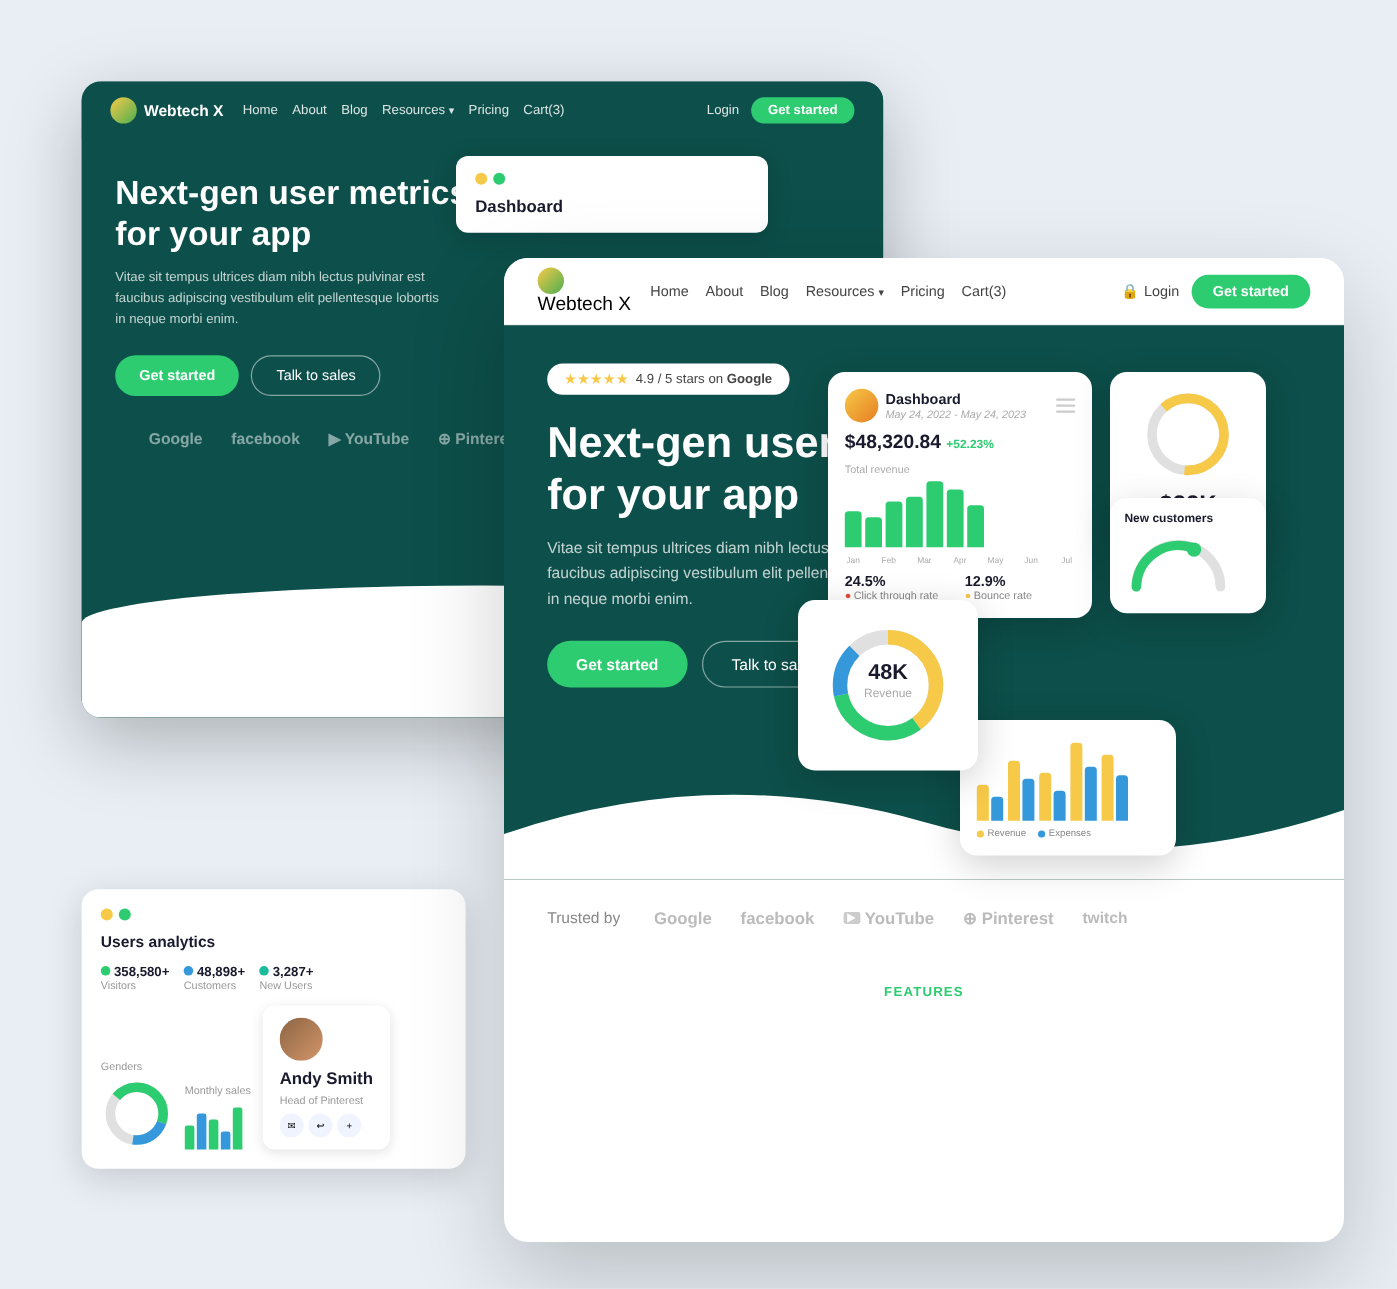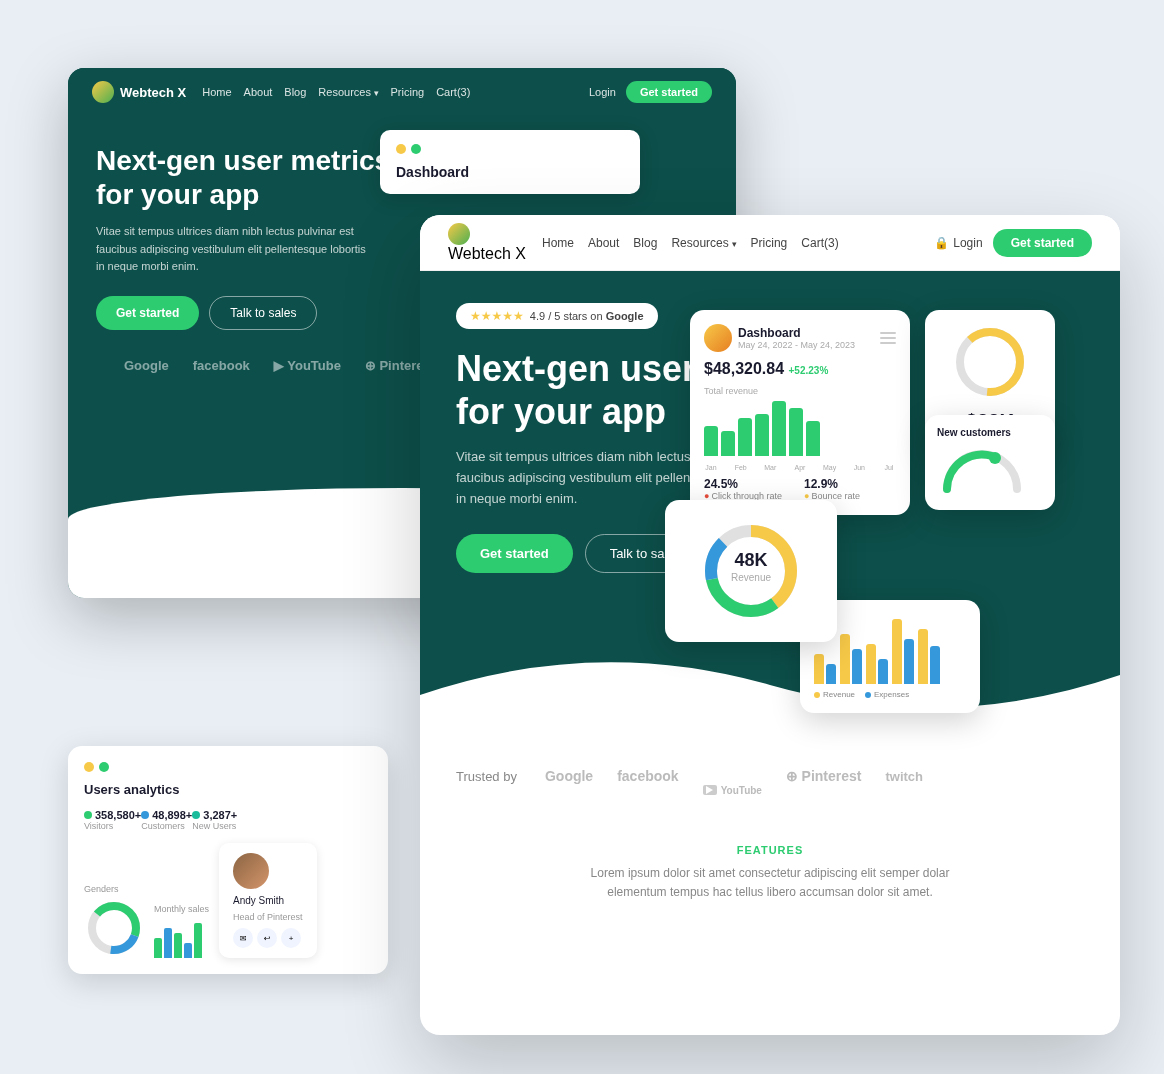--- a/index.html
+++ b/index.html
@@ -125,21 +125,21 @@
       left: 68px;
       width: 320px;
       background: white;
       border-radius: 14px;
       padding: 16px;
       box-shadow: 0 8px 30px rgba(0,0,0,0.15);
       z-index: 10;
     }
     .analytics-card .dots { display: flex; gap: 5px; margin-bottom: 10px; }
     .analytics-card h3 { font-size: 13px; font-weight: 700; color: #1a1a2e; margin-bottom: 12px; }
-    .analytics-stats { display: flex; gap: 0; margin-bottom: 12px; }
+    .analytics-stats { display: flex; gap: 12px; margin-bottom: 12px; }
     .stat-item { display: flex; flex-direction: column; }
     .stat-value { font-size: 11px; font-weight: 700; color: #1a1a2e; }
     .stat-label { font-size: 9px; color: #999; }
     .stat-dot { width: 8px; height: 8px; border-radius: 50%; display: inline-block; margin-right: 3px; }
     .stat-green { background: #2ecc71; }
     .stat-blue { background: #3498db; }
     .stat-teal { background: #1abc9c; }
     .analytics-bottom { display: flex; gap: 10px; align-items: flex-end; }
     .donut-container {
       width: 60px; height: 60px; position: relative;
@@ -154,21 +154,21 @@
       display: flex; flex-direction: column; gap: 6px; min-width: 90px;
     }
     .profile-avatar {
       width: 36px; height: 36px; border-radius: 50%;
       background: #ccc; overflow: hidden;
     }
     .profile-avatar-img {
       width: 100%; height: 100%;
       background: linear-gradient(135deg, #8B6543, #D4956A);
     }
-    .profile-name { font-size: 10px; font-weight: 400; color: #1a1a2e; }
+    .profile-name { font-size: 14px; font-weight: 700; color: #1a1a2e; }
     .profile-title { font-size: 9px; color: #999; }
     .profile-actions { display: flex; gap: 4px; }
     .action-btn-sm {
       width: 20px; height: 20px; border-radius: 50%;
       background: #f0f4ff; display: flex; align-items: center; justify-content: center;
       font-size: 8px; cursor: pointer;
     }
 
     
     .card-front {
@@ -246,21 +246,21 @@
     .trusted-section {
       background: white;
       padding: 24px 36px;
       display: flex; align-items: center; gap: 28px;
     }
     .trusted-label { font-size: 13px; color: #888; font-weight: 500; white-space: nowrap; }
     .trusted-logos { display: flex; align-items: center; gap: 24px; }
     .trusted-logo { color: #aaa; font-size: 13px; font-weight: 700; display: flex; align-items: center; gap: 4px; }
     .trusted-logo.google { font-size: 14px; color: #bbb; }
     .trusted-logo.facebook { font-size: 14px; color: #bbb; }
-    .trusted-logo.youtube { font-size: 10px; color: #bbb; margin-top: 28px; }
+    .trusted-logo.youtube { font-size: 14px; color: #bbb; }
     .trusted-logo.pinterest { font-size: 14px; color: #bbb; }
     .trusted-logo.twitch { font-size: 13px; color: #bbb; }
     
     .features-section {
       background: white;
       padding: 24px 20px;
       text-align: center;
     }
     .features-tag {
       color: #2ecc71; font-size: 11px; font-weight: 700; text-transform: uppercase;
@@ -283,21 +283,21 @@
       border-radius: 14px;
       padding: 14px;
       box-shadow: 0 8px 30px rgba(0,0,0,0.18);
       z-index: 30;
     }
     .float-dashboard .dash-header {
       display: flex; align-items: center; justify-content: space-between; margin-bottom: 8px;
     }
     .dash-avatar { width: 28px; height: 28px; border-radius: 50%; background: linear-gradient(135deg, #f7c948, #e67e22); }
     .dash-title { font-size: 12px; font-weight: 700; color: #1a1a2e; }
-    .dash-date { font-size: 9px; color: #aaa; }
+    .dash-date { font-size: 9px; color: #aaa; font-style: italic; }
     .dash-hamburger { display: flex; flex-direction: column; gap: 3px; }
     .dash-hamburger span { width: 16px; height: 2px; background: #ccc; border-radius: 1px; display: block; }
     .dash-revenue { margin-bottom: 8px; }
     .dash-rev-value { font-size: 16px; font-weight: 800; color: #1a1a2e; }
     .dash-rev-change { font-size: 10px; color: #2ecc71; font-weight: 600; }
     .dash-rev-label { font-size: 9px; color: #aaa; }
     .dash-bars {
       display: flex; align-items: flex-end; gap: 3px; height: 60px; margin-bottom: 8px;
     }
     .dash-bar { background: #2ecc71; border-radius: 3px 3px 0 0; width: 14px; }
@@ -338,21 +338,21 @@
       box-shadow: 0 8px 30px rgba(0,0,0,0.18);
       z-index: 30;
     }
     .customers-label { font-size: 10px; font-weight: 700; color: #1a1a2e; margin-bottom: 6px; }
 
     
     .float-revenue-donut {
       position: absolute;
       top: 500px;
       left: 665px;
-      width: 172px;
+      width: 150px;
       background: white;
       border-radius: 14px;
       padding: 16px;
       box-shadow: 0 8px 30px rgba(0,0,0,0.18);
       z-index: 31;
     }
     .rev-donut-svg { display: block; margin: 0 auto; }
 
     
     .float-barchart {
@@ -550,21 +550,20 @@
         <span class="trusted-logo youtube">
           <span class="yt-play"></span> YouTube
         </span>
         <span class="trusted-logo pinterest">⊕ Pinterest</span>
         <span class="trusted-logo twitch">twitch</span>
       </div>
     </div>
 
     <div class="features-section">
       <div class="features-tag">FEATURES</div>
-      <div class="features-desc">Lorem ipsum dolor sit amet consectetur adipiscing elit semper dolar elementum tempus hac tellus libero accumsan dolor sit amet.</div>
     </div>
   </div>
 
   <div class="float-dashboard">
     <div class="dash-header">
       <div style="display:flex;align-items:center;gap:6px;">
         <div class="dash-avatar"></div>
         <div>
           <div class="dash-title">Dashboard</div>
           <div class="dash-date">May 24, 2022 - May 24, 2023</div>

